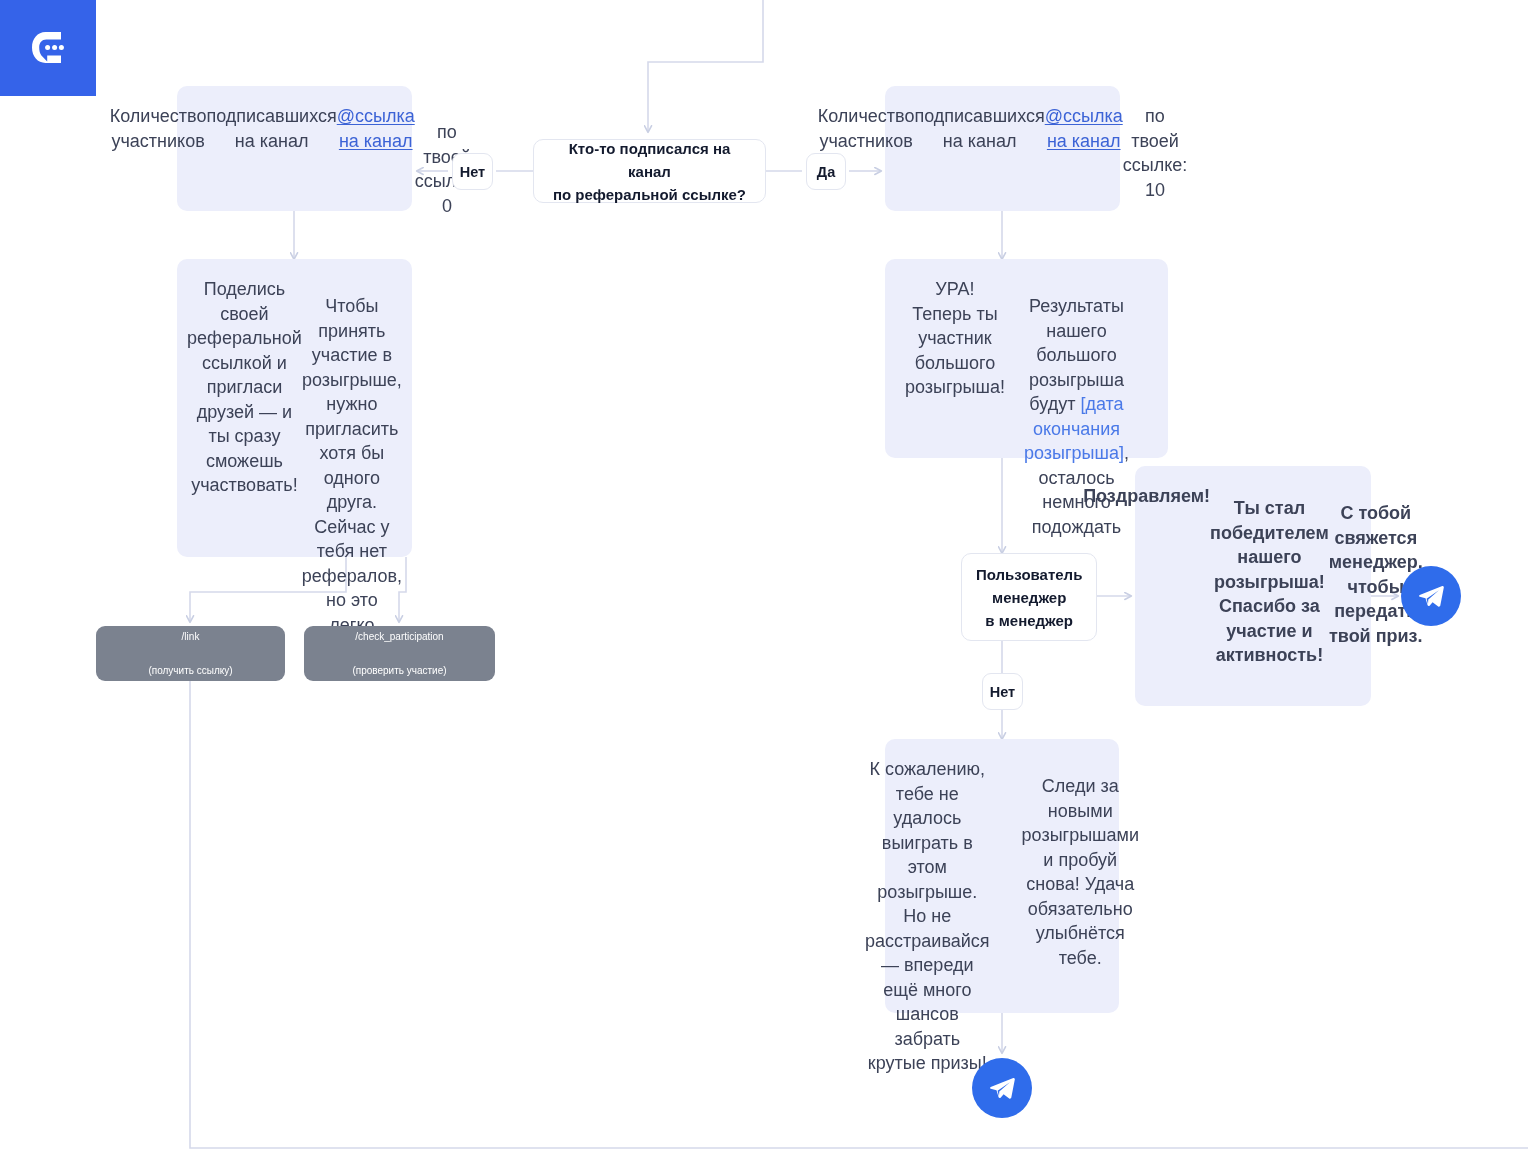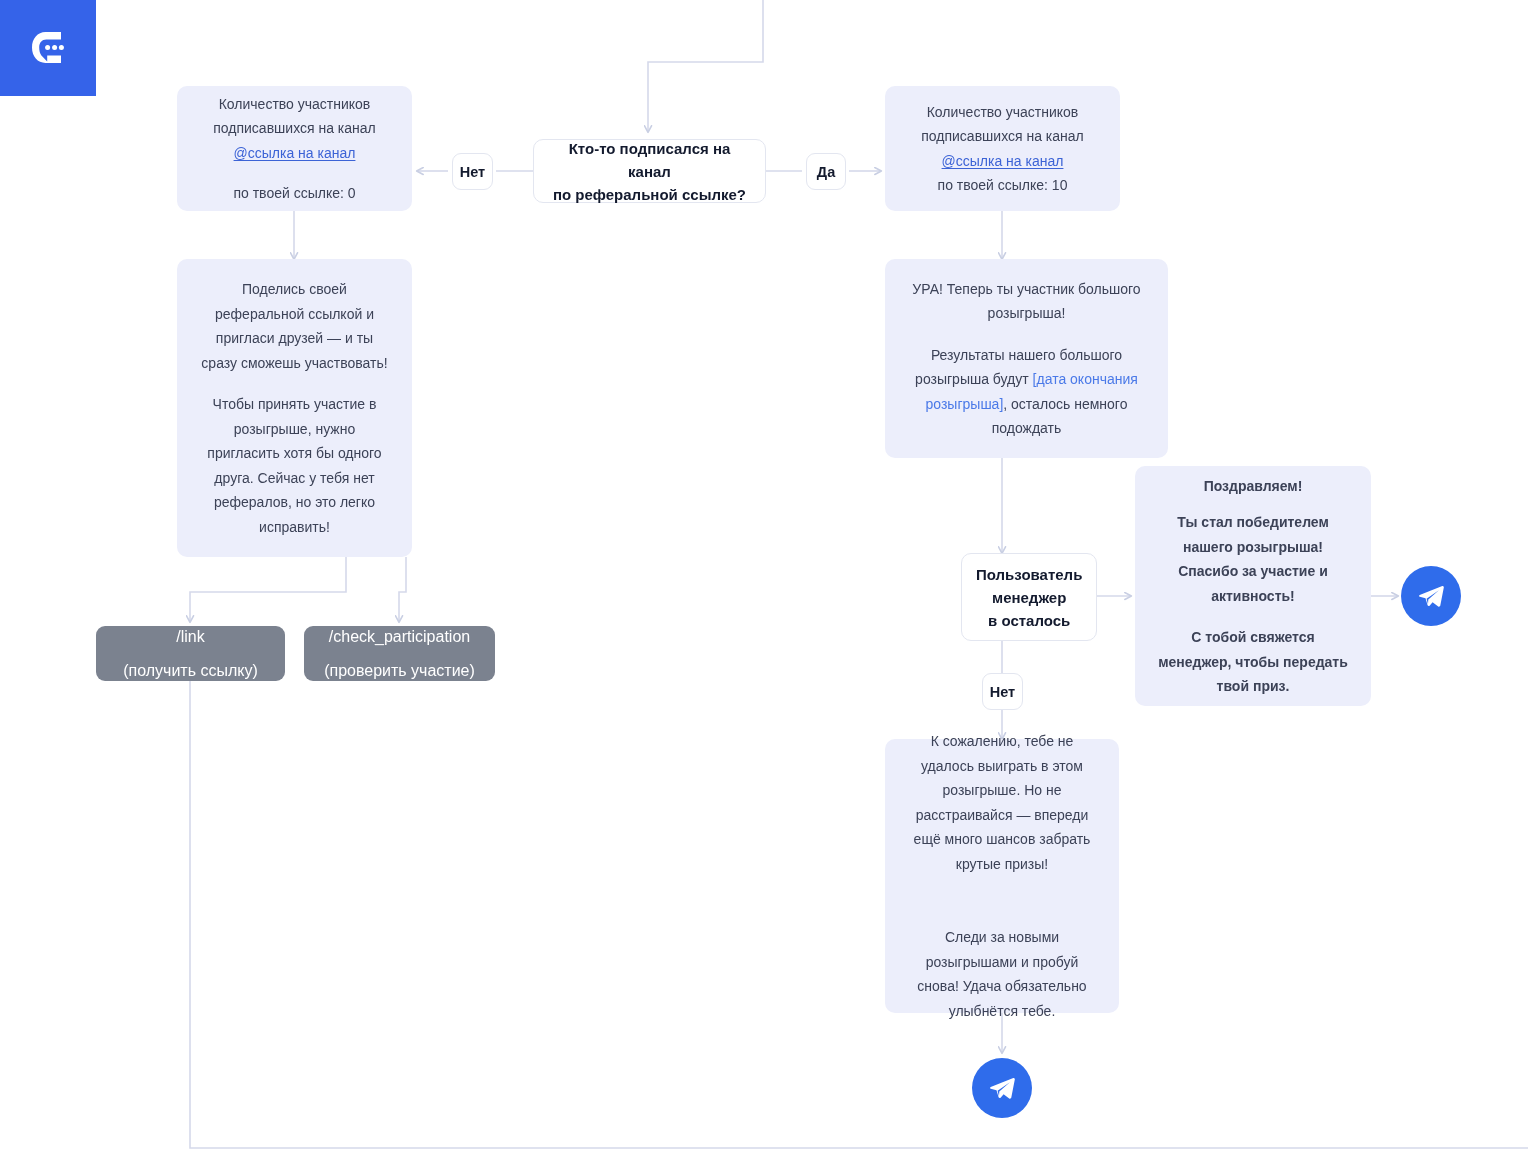--- a/index.html
+++ b/index.html
@@ -30,26 +30,26 @@
     display:flex;align-items:center;justify-content:center;
   }
 
   
   .msg{
     position:absolute;
     box-sizing:border-box;
     background:#eceefb;
     border-radius:10px;
     color:#3c4257;
-    font-size:14px;
+    font-size:18px;
     line-height:24.5px;
     text-align:center;
     padding:18px 20px;
     display:flex;
-    flex-direction:column;
+    flex-direction:row;
     justify-content:center;
   }
   .msg p{margin:0;}
   .msg p + p{margin-top:17px;}
   .msg .lnk{
     color:#3c63d6;
     text-decoration:underline;
     text-underline-offset:2px;
   }
   .msg .inline-blue{color:#4a79e8;}
@@ -86,21 +86,21 @@
     justify-content:center;
   }
 
   
   .cmd{
     position:absolute;
     box-sizing:border-box;
     background:#7b828f;
     border-radius:9px;
     color:#ffffff;
-    font-size:16px;
+    font-size:10px;
     line-height:22px;
     text-align:center;
     display:flex;
     flex-direction:column;
     align-items:center;
     justify-content:center;
     gap:12px;
   }
   .cmd span{display:block;}
 
@@ -210,21 +210,21 @@
 
   <div class="msg" style="left:885px;top:259px;width:283px;height:199px;">
     <p>УРА! Теперь ты участник большого розыгрыша!</p>
     <p><span>Результаты нашего большого розыгрыша будут </span><span class="inline-blue">[дата окончания розыгрыша]</span><span>, осталось немного подождать</span></p>
   </div>
 
   <div class="card" style="left:935px;top:553px;width:136px;height:88px;margin-left:26px;">
     <div>
       <span>Пользователь</span><br>
       <span>менеджер</span><br>
-      <span>в осталось</span>
+      <span>в менеджер</span>
     </div>
   </div>
 
   <div class="pill" style="left:982px;top:673px;width:41px;height:37px;">Нет</div>
 
   <div class="msg" style="left:1135px;top:466px;width:236px;height:240px;font-weight:bold;">
     <p>Поздравляем!</p>
     <p style="margin-top:12px">Ты стал победителем нашего розыгрыша! Спасибо за участие и активность!</p>
     <p>С тобой свяжется менеджер, чтобы передать твой приз.</p>
   </div>

